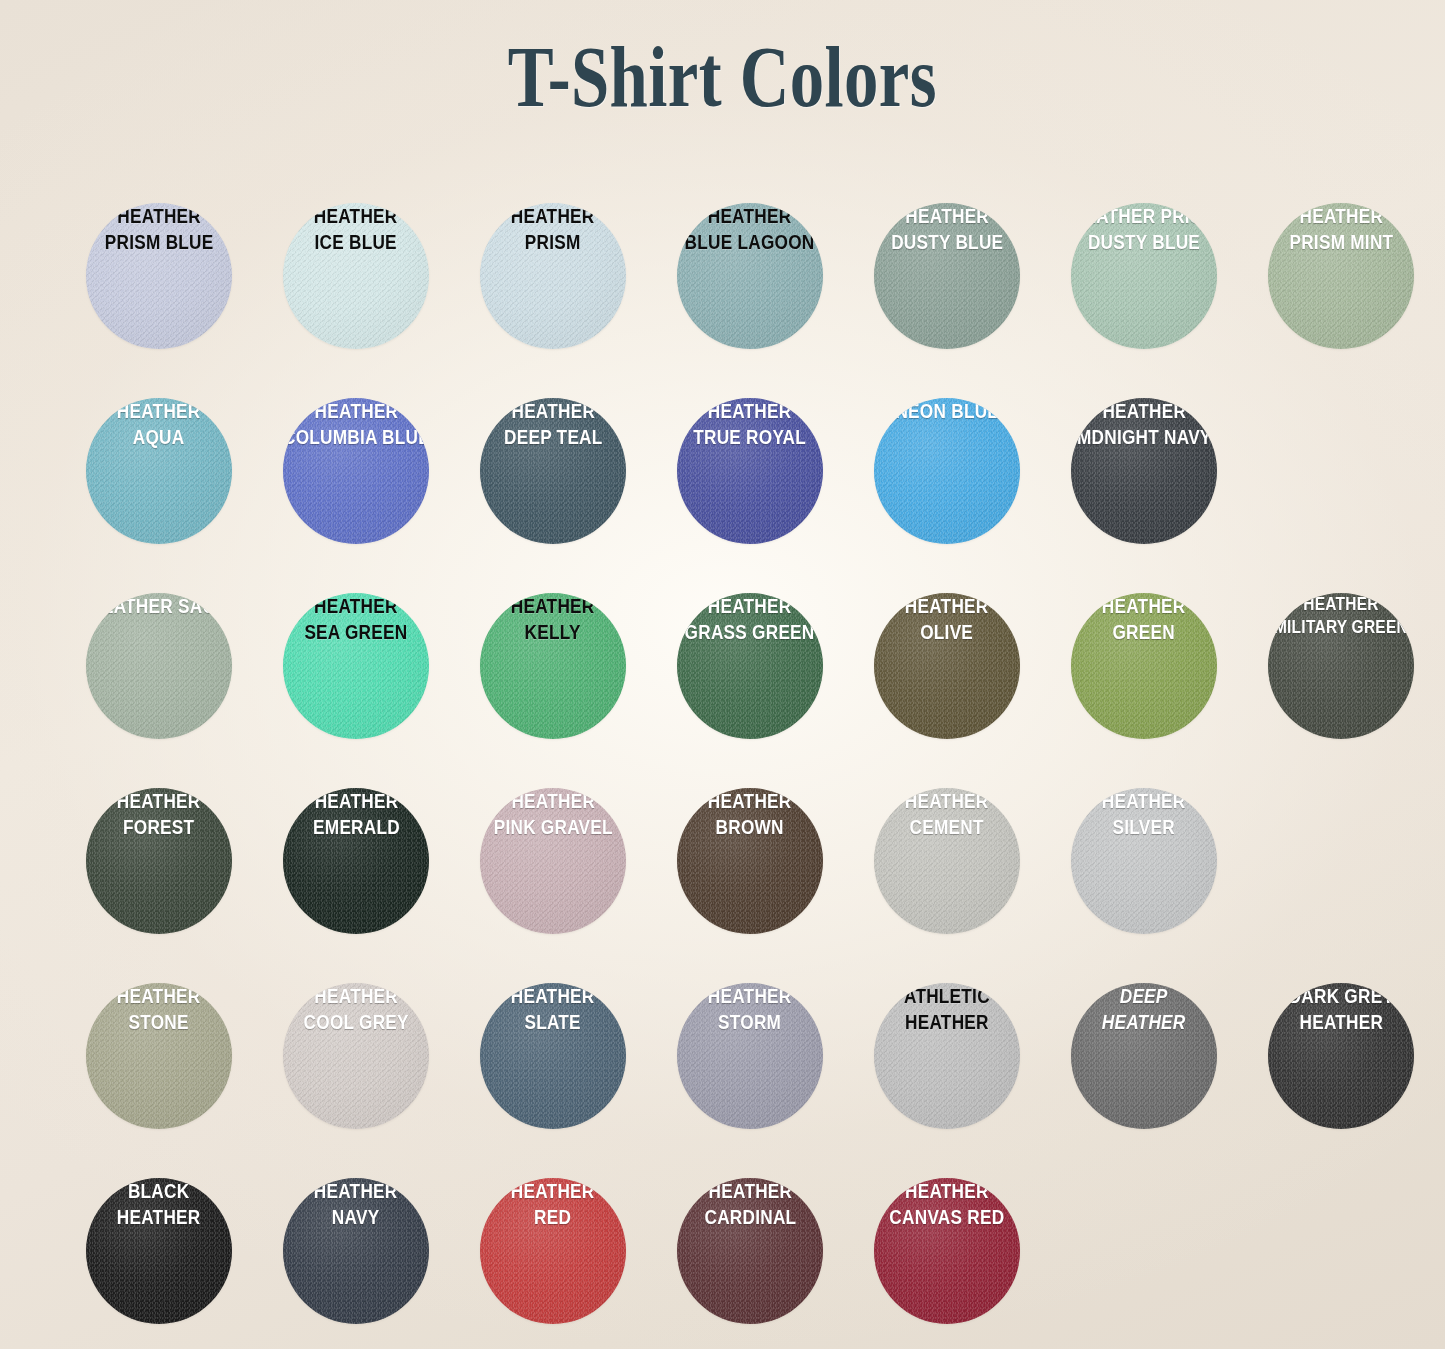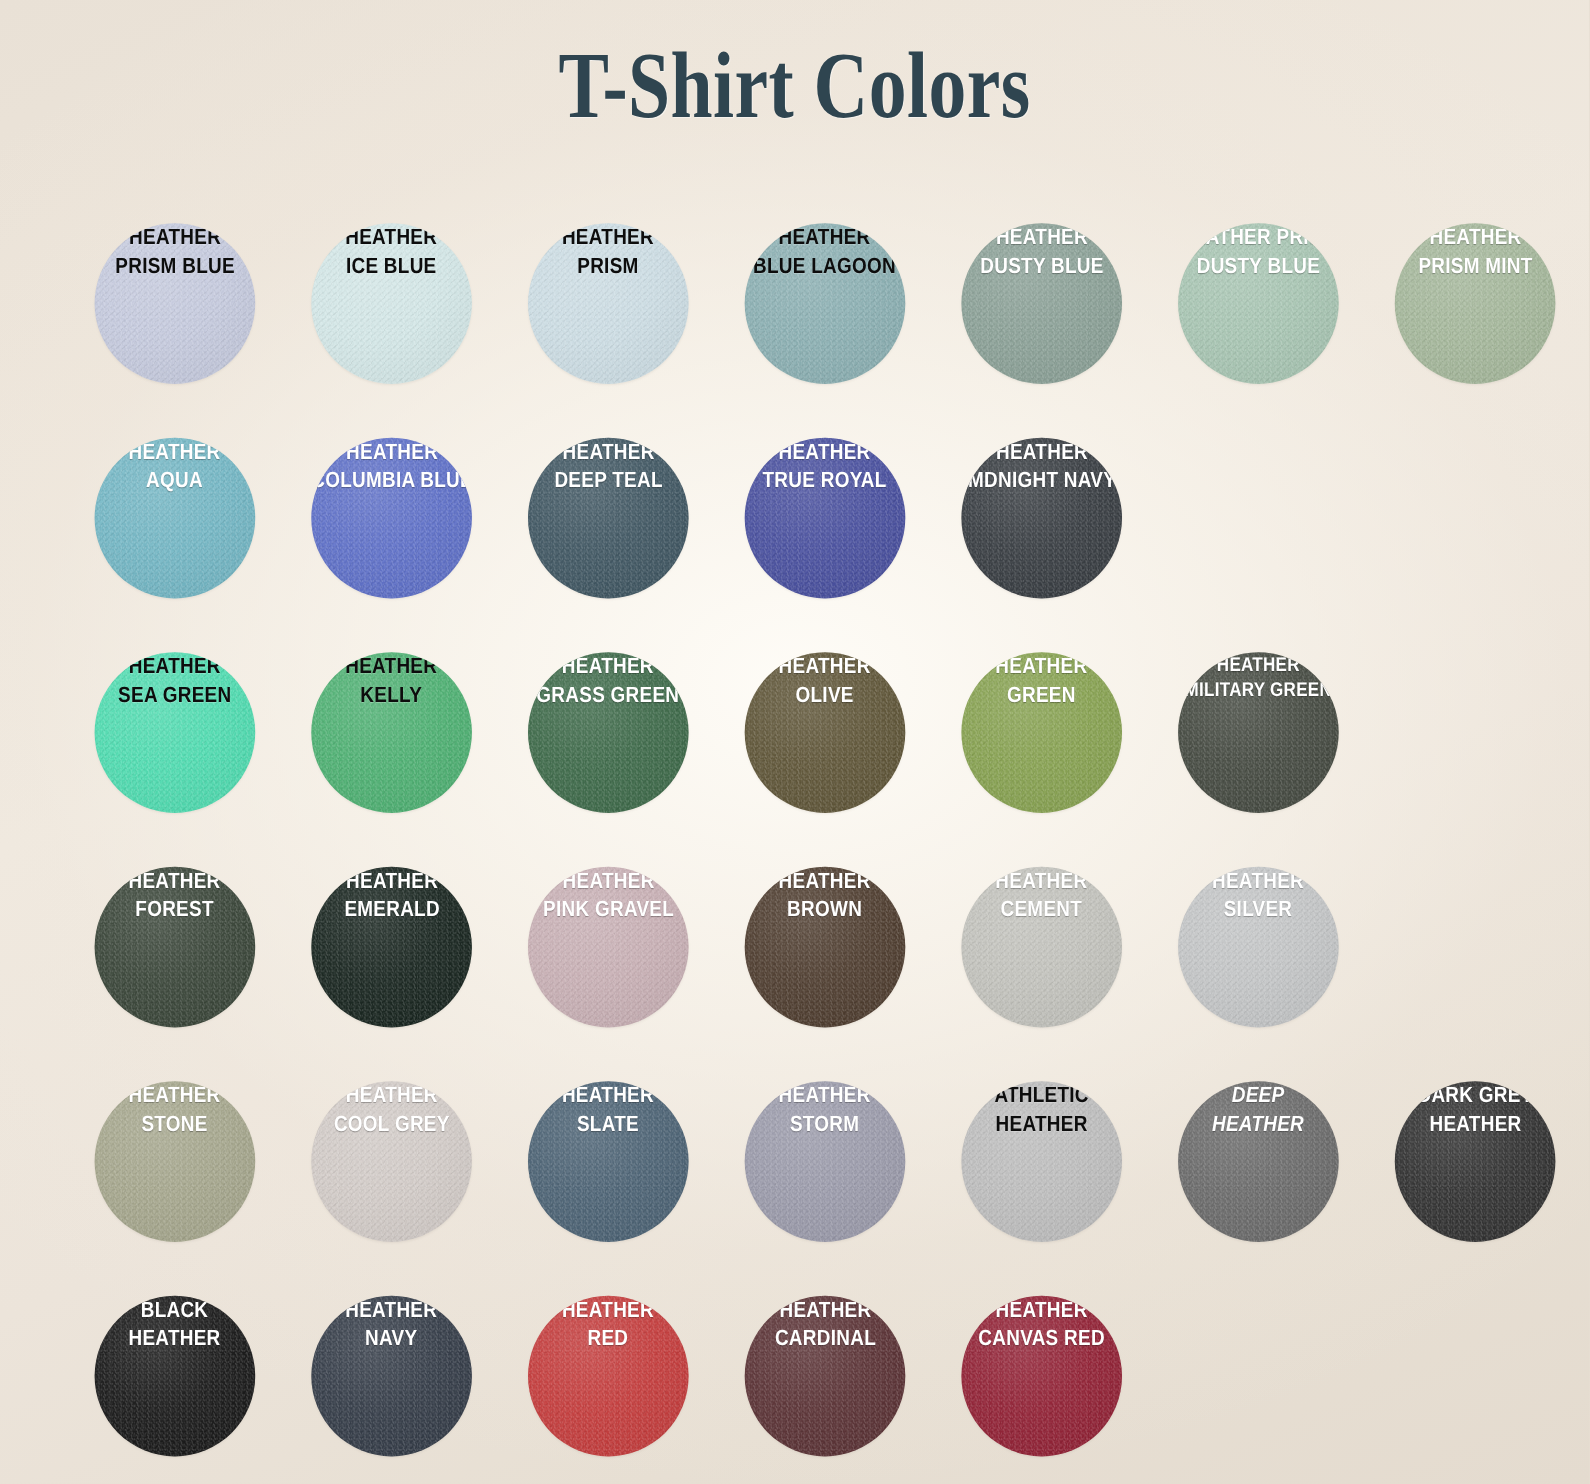--- a/index.html
+++ b/index.html
@@ -234,29 +234,43 @@
         </div>
         <div class="cell">
           <div class="swatch" title="HEATHER TRUE ROYAL" style="background: rgb(71, 78, 158);">
             <div class="label light-text">
               <span class="ln">HEATHER</span>
               <span class="ln">TRUE ROYAL</span>
             </div>
           </div>
         </div>
         <div class="cell">
+          <div class="swatch" title="NEON BLUE" style="background: rgb(69, 170, 228);">
+            <div class="label light-text">
+              <span class="ln">NEON BLUE</span>
+            </div>
+          </div>
+        </div>
+        <div class="cell">
           <div class="swatch" title="HEATHER MDNIGHT NAVY" style="background: rgb(54, 59, 64);">
             <div class="label light-text">
               <span class="ln">HEATHER</span>
               <span class="ln">MDNIGHT NAVY</span>
             </div>
           </div>
         </div>
       </div>
       <div class="row">
+        <div class="cell">
+          <div class="swatch" title="HEATHER SAGE" style="background: rgb(163, 179, 162);">
+            <div class="label light-text">
+              <span class="ln">HEATHER SAGE</span>
+            </div>
+          </div>
+        </div>
         <div class="cell">
           <div class="swatch" title="HEATHER SEA GREEN" style="background: rgb(78, 220, 176);">
             <div class="label dark-text">
               <span class="ln">HEATHER</span>
               <span class="ln">SEA GREEN</span>
             </div>
           </div>
         </div>
         <div class="cell">
           <div class="swatch" title="HEATHER KELLY" style="background: rgb(76, 176, 113);">

